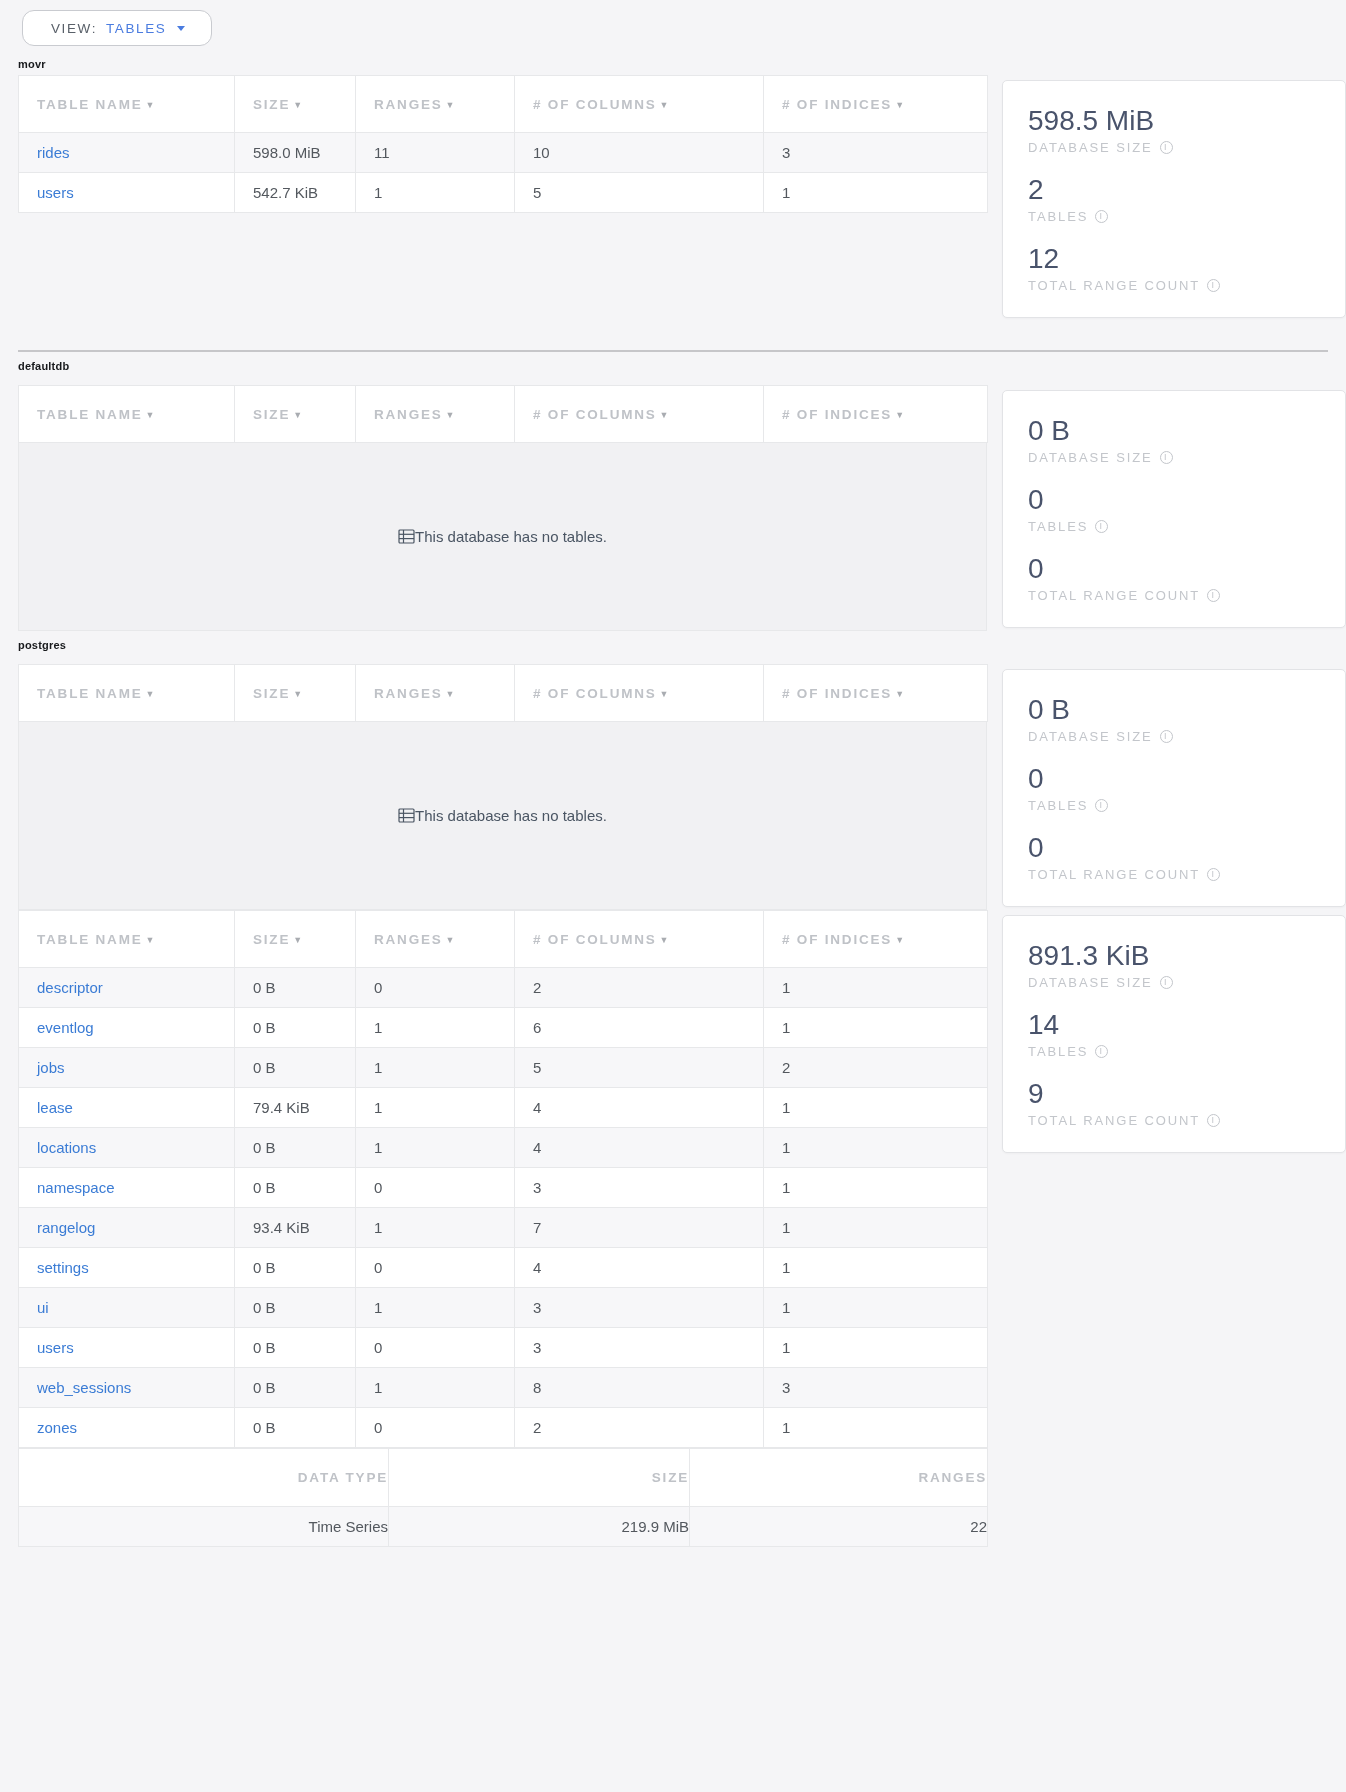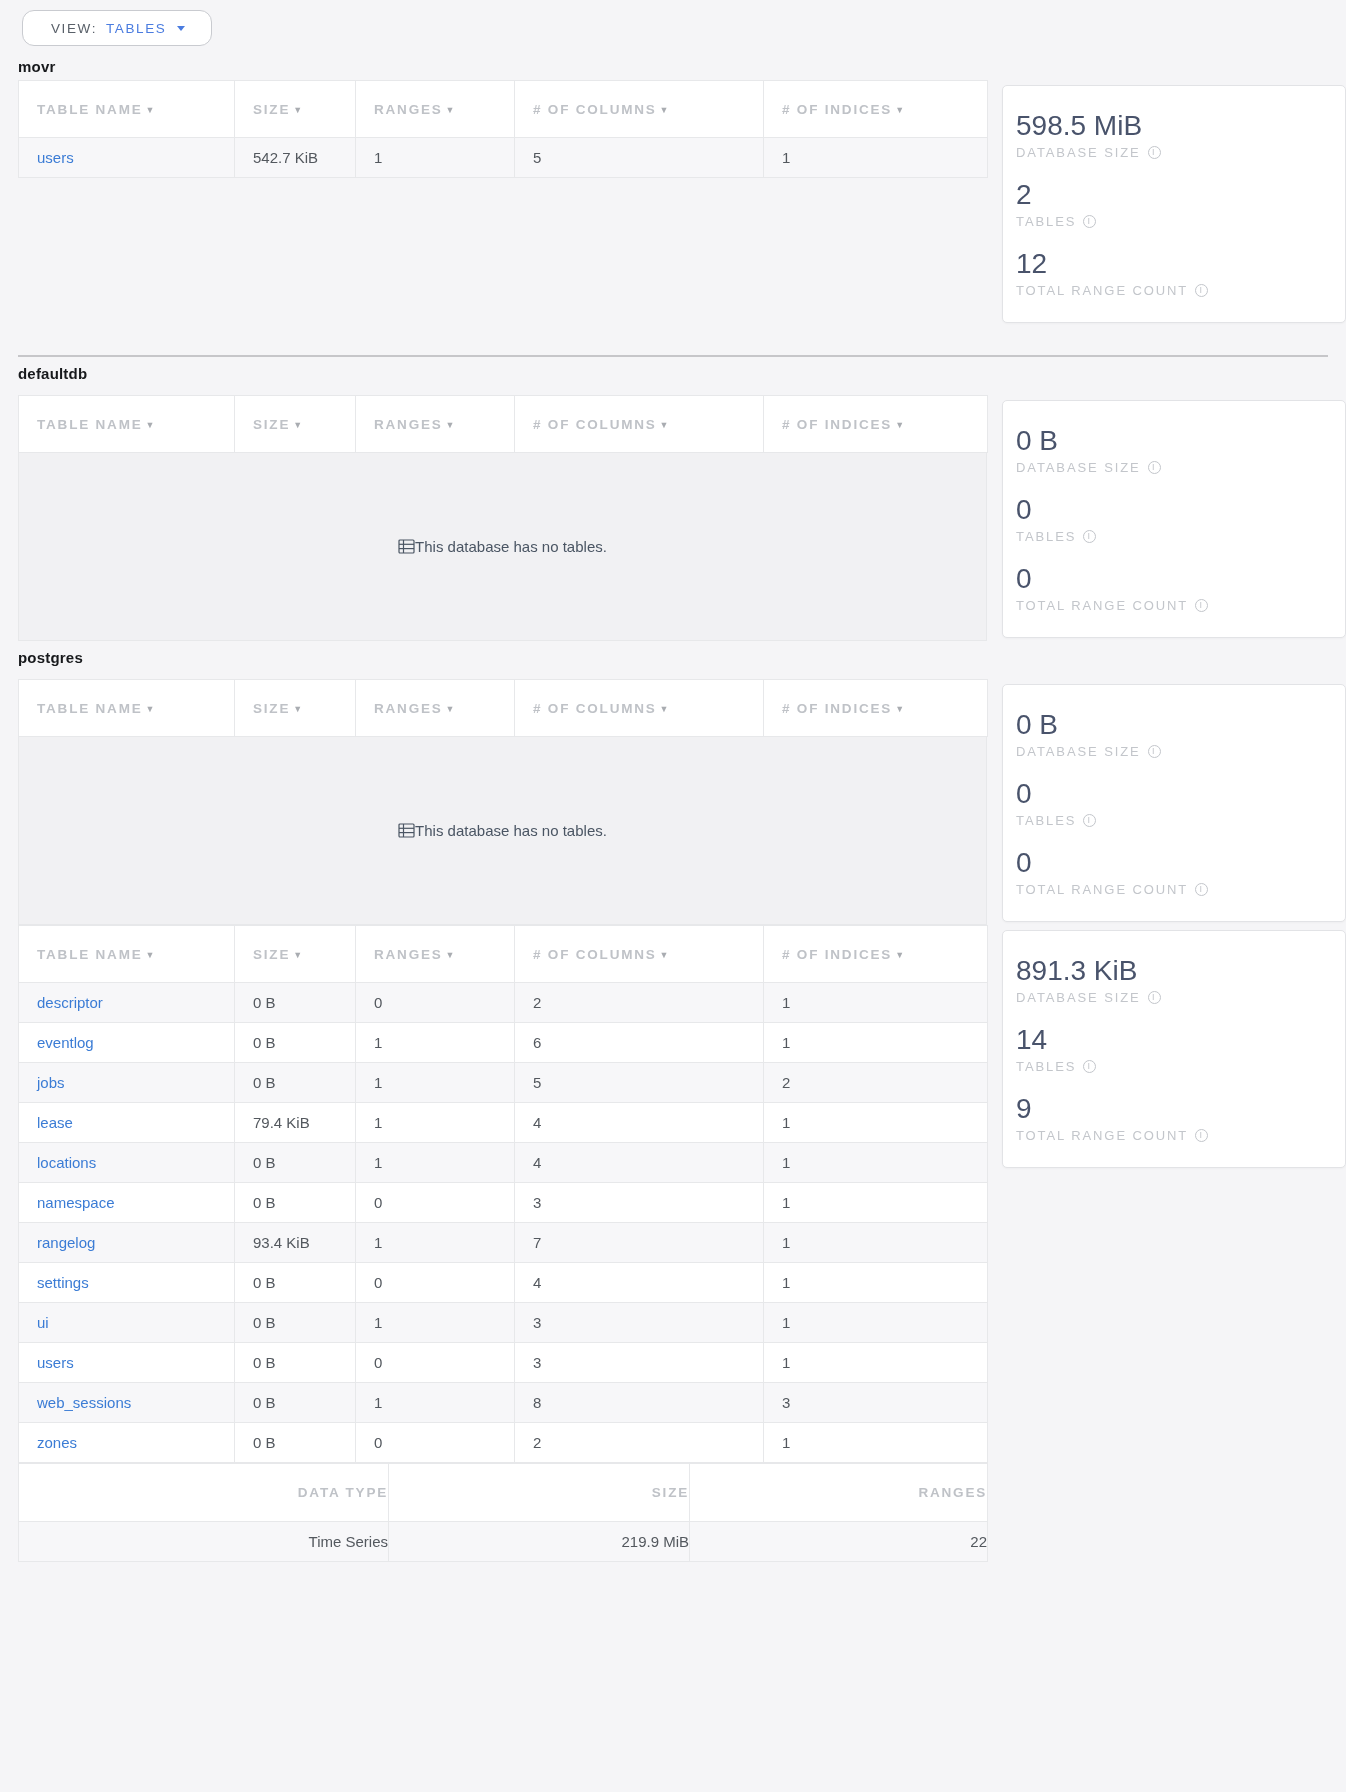--- a/index.html
+++ b/index.html
@@ -23,21 +23,21 @@
   .view-btn .v-label{ color:#596069; }
   .view-btn .v-value{ color:#4a7ce0; }
   .view-btn .caret{
     width:0; height:0; margin-left:2px;
     border-left:4.5px solid transparent; border-right:4.5px solid transparent;
     border-top:5.5px solid #4a7ce0;
   }
 
   
   .db-title{
-    font-size:15px; font-weight:700; color:#17191c;
+    font-size:11px; font-weight:700; color:#17191c;
     margin:8px 0 13px 0; letter-spacing:.2px;
   }
   #sections > section:first-of-type .db-title{ margin-top:12px; margin-bottom:5px; }
   .db-body{ display:flex; align-items:flex-start; }
   .divider{ border:none; border-top:2px solid #c6c6c9; margin:32px 18px 2px 0; }
 
   
   .tbl-wrap{ width:969px; }
   table.tbl{ width:969px; border-collapse:collapse; table-layout:fixed; background:#fff; }
   .tbl th, .tbl td{
@@ -65,21 +65,21 @@
     background:#f1f1f3;
     display:flex; align-items:center; justify-content:center; 
     font-size:15px; color:#4a5563;
   }
   .tbl-icon{ display:inline-flex; }
 
   
   .db-panel{
     width:363px; min-height:190px; margin-left:15px; margin-top:5px;
     background:#fff; border:1px solid #e2e3e6; border-radius:5px;
-    padding:24px 10px 24px 13px;
+    padding:24px 10px 24px 25px;
     box-shadow:0 1px 2px rgba(0,0,0,.03);
   }
   .stat{ margin-bottom:19px; }
   .stat:last-child{ margin-bottom:0; }
   .stat-value{ font-size:28px; color:#49536b; line-height:32px; }
   .stat-label{
     font-size:13px; letter-spacing:1.9px; color:#c3c6cb;
     text-transform:uppercase; margin-top:3px;
     display:flex; align-items:center;
   }
@@ -132,20 +132,27 @@
   <th><span class="th-label">SIZE</span><span class="sort-arrow">▼</span></th>
 
   <th><span class="th-label">RANGES</span><span class="sort-arrow">▼</span></th>
 
   <th><span class="th-label"># OF COLUMNS</span><span class="sort-arrow">▼</span></th>
 
   <th><span class="th-label"># OF INDICES</span><span class="sort-arrow">▼</span></th>
 </tr>
               </thead>
           <tbody>
+  <tr>
+    <td><a href="#" class="tbl-link">rides</a></td>
+    <td>598.0 MiB</td>
+    <td>11</td>
+    <td>10</td>
+    <td>3</td>
+  </tr>
 
   <tr>
     <td><a href="#" class="tbl-link">users</a></td>
     <td>542.7 KiB</td>
     <td>1</td>
     <td>5</td>
     <td>1</td>
   </tr>
 </tbody>
         </table>

